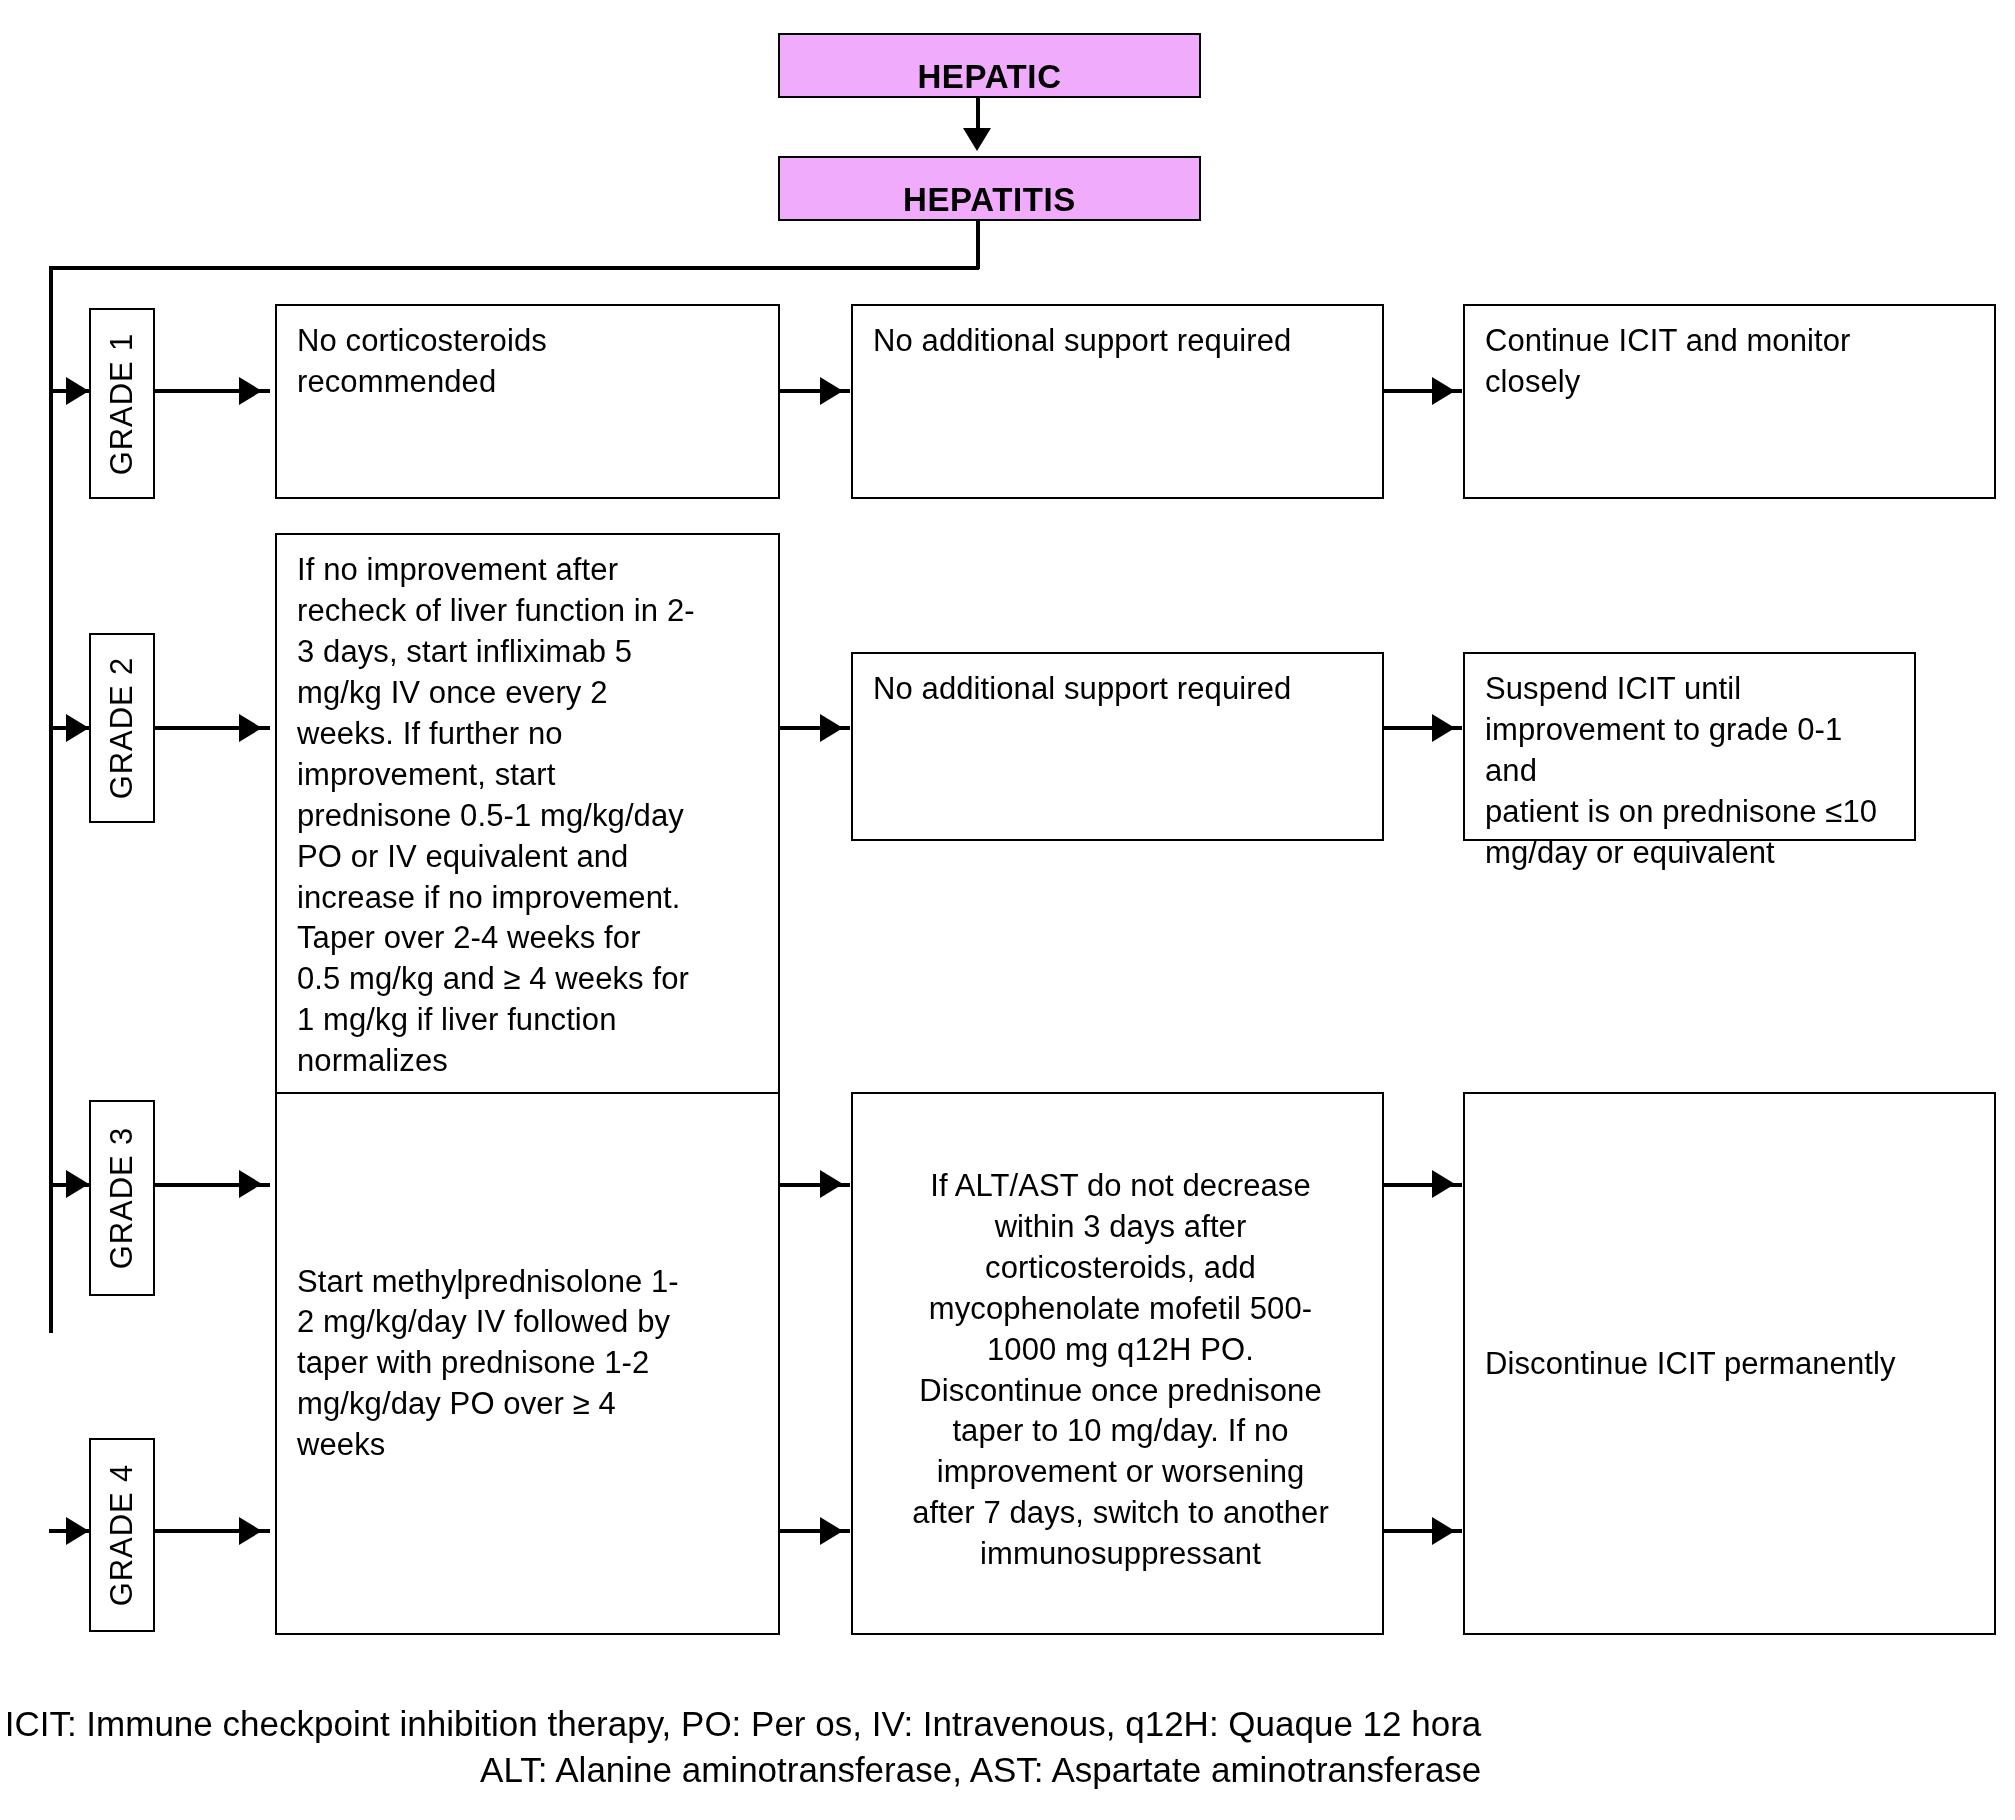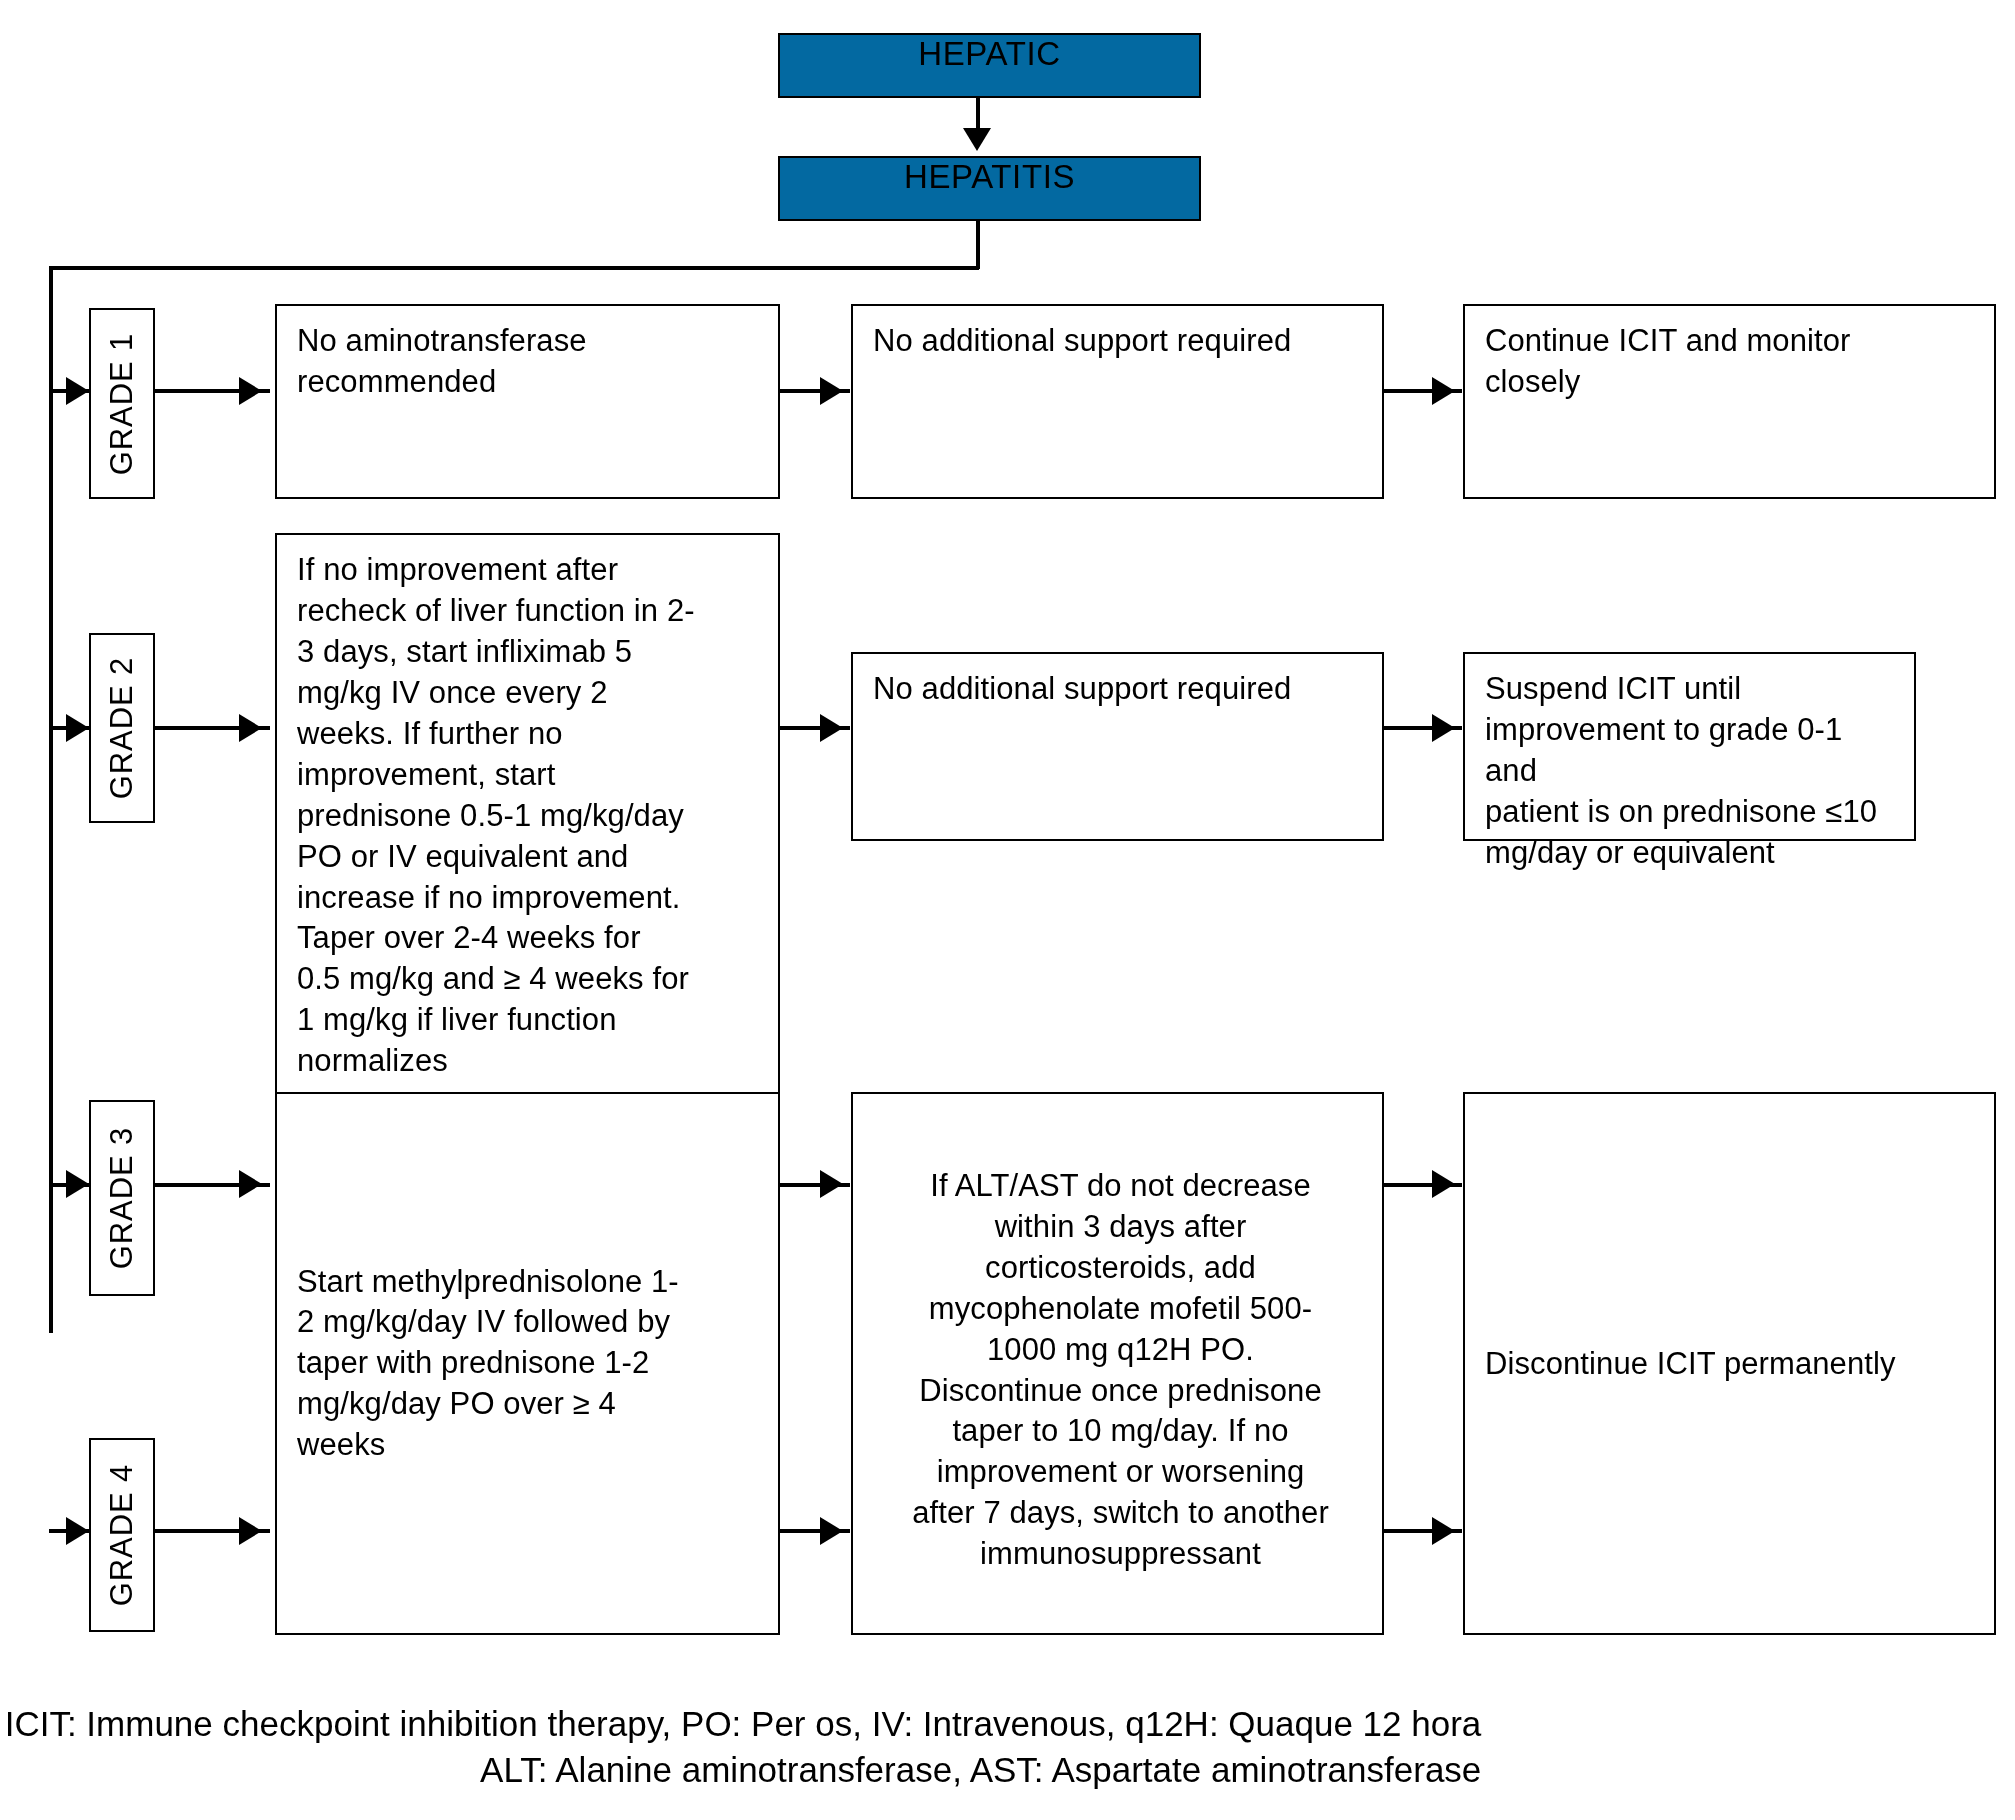--- a/index.html
+++ b/index.html
@@ -33,24 +33,25 @@
     white-space:pre-wrap;
   }
   .txt.top{ top:15.3px; }
   .txt.mid{ top:50%; transform:translateY(-50%); }
 
   
   .hdr{
     position:absolute;
     box-sizing:border-box;
     border:2.9px solid #000000;
-    background:#0369a1;
+    background:#f0abfc;
     display:flex;
-    align-items:flex-start;
+    align-items:flex-end;
     justify-content:center;
+    font-weight:bold;
   }
   .hdr span{
     font-size:33px;
     letter-spacing:0.6px;
   }
 
   
   .grade{
     position:absolute;
     box-sizing:border-box;
@@ -124,21 +125,21 @@
   <div class="arrow-r" style="left:66px;top:377px;"></div>
 
   <div class="grade" style="left:89px;top:308px;width:66px;height:191px;">
     <span>GRADE 1</span>
   </div>
 
   <div class="hline" style="left:155px;top:389px;width:115px;"></div>
   <div class="arrow-r" style="left:239px;top:377px;"></div>
 
   <div class="box" style="left:275px;top:304px;width:505px;height:195px;">
-    <div class="txt top">No aminotransferase
+    <div class="txt top">No corticosteroids
 recommended</div>
   </div>
 
   <div class="hline" style="left:780px;top:389px;width:70px;"></div>
   <div class="arrow-r" style="left:820px;top:377px;"></div>
 
   <div class="box" style="left:851px;top:304px;width:533px;height:195px;">
     <div class="txt top">No additional support required</div>
   </div>
 

